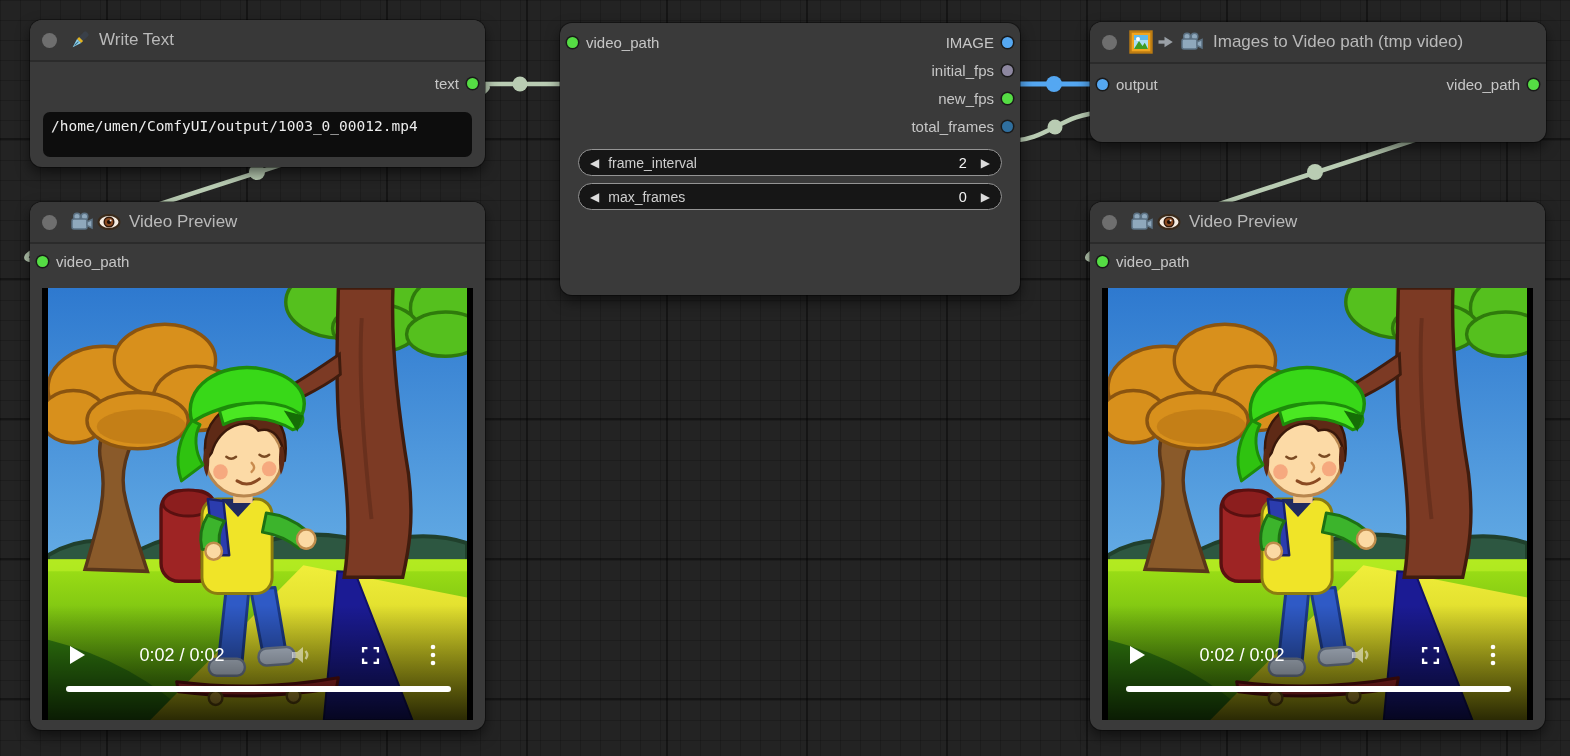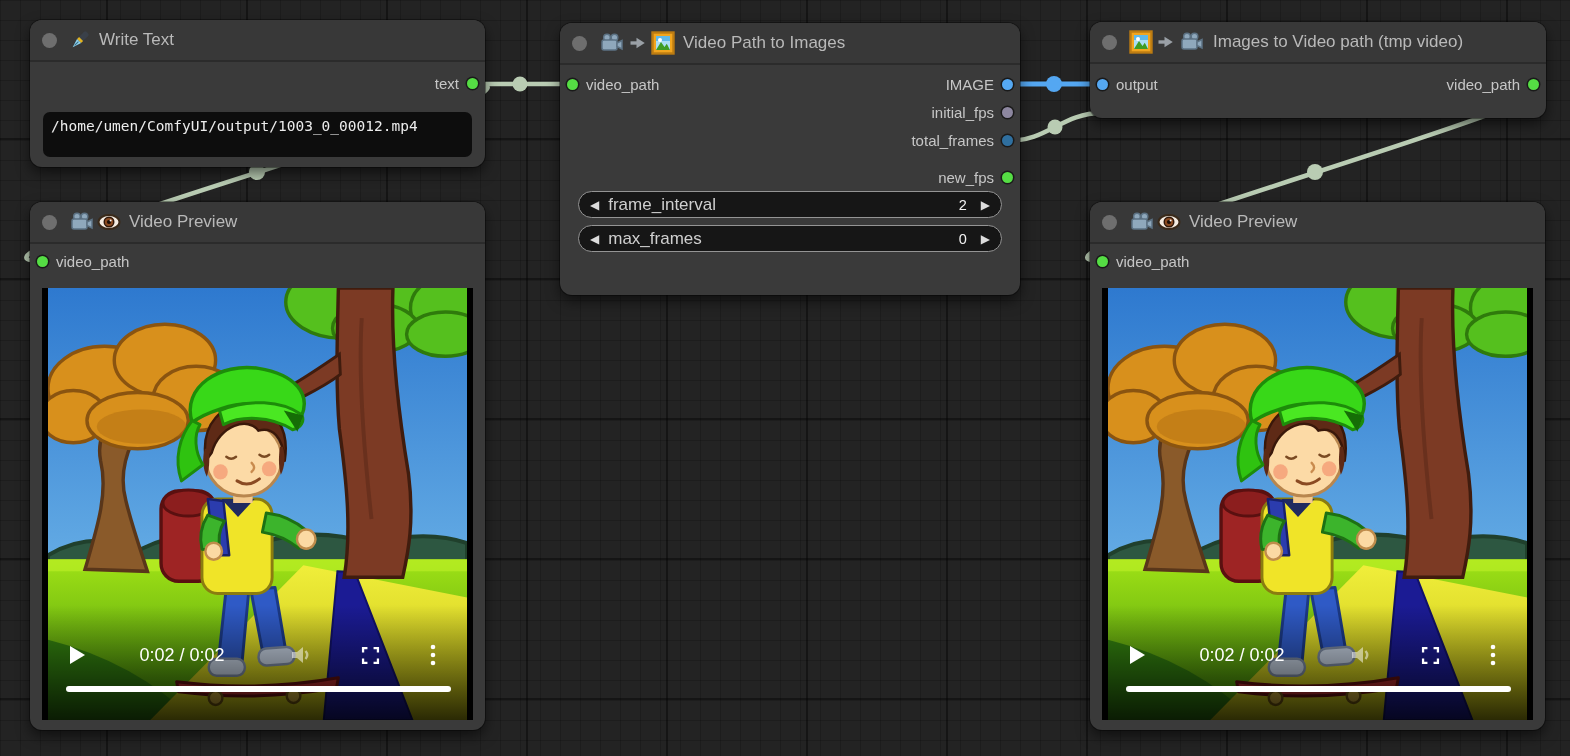--- a/index.html
+++ b/index.html
@@ -43,21 +43,21 @@
   .text-widget{
     margin:15px 13px 0 13px;height:45px;background:#0d0d0d;border-radius:7px;
     color:#ececec;font-family:"DejaVu Sans Mono", monospace;font-size:14.5px;
     padding:6px 8px;box-sizing:border-box;overflow:hidden;white-space:nowrap;
   }
   .pill{
     margin:0 18px 7px 18px;height:27px;border-radius:14px;background:#161616;
     border:1px solid #949494;display:flex;align-items:center;padding:0 11px;box-sizing:border-box;
   }
   .pill .warr{color:#dcdcdc;font-size:12px;line-height:1;flex:0 0 auto;}
-  .pill .wlabel{color:#cfcfcf;font-size:17px;margin-left:9px;}
+  .pill .wlabel{color:#cfcfcf;font-size:14px;margin-left:9px;}
   .pill .wvalue{color:#f2f2f2;font-size:14.5px;margin-right:14px;}
   .video-box{
     position:absolute;left:12px;right:12px;top:86px;bottom:10px;background:#000;
     overflow:hidden;
   }
   .scene{position:absolute;left:6px;right:6px;top:0;width:calc(100% - 12px);height:100%;}
   .video-shade{position:absolute;left:0;right:0;bottom:0;height:115px;
     background:linear-gradient(transparent, rgba(0,0,0,.78));}
   .controls{position:absolute;left:0;right:0;bottom:52px;height:26px;}
   .ctl{position:absolute;top:0;height:26px;display:flex;align-items:center;justify-content:center;}
@@ -233,80 +233,61 @@
       <div class="slot-row">
         <span class="spacer"></span>
         <span class="slot-label out">text</span>
         <span class="port p-green"></span>
       </div>
       <div class="text-widget">/home/umen/ComfyUI/output/1003_0_00012.mp4</div>
     </div>
   </div>
 
   <div class="node" style="left:560px;top:23px;width:460px;height:272px">
-    <div class="node-header">
-      <span class="collapse-dot"></span>
-      <span class="ticon">
-          <svg width="26" height="24">
-            <use href="#sym-camera"></use>
-          </svg>
-        </span>
-      <span class="ticon" style="margin-left:-4px">
-          <svg width="18" height="18">
-            <use href="#sym-arrow"></use>
-          </svg>
-        </span>
-      <span class="ticon" style="margin-left:-4px">
-          <svg width="24" height="24">
-            <use href="#sym-picture"></use>
-          </svg>
-        </span>
-      <span class="node-title">Video Path to Images</span>
-    </div>
     <div class="node-body" style="padding-top:5px">
       <div class="slot-row">
         <span class="port p-green"></span>
         <span class="slot-label in">video_path</span>
         <span class="spacer"></span>
         <span class="slot-label out">IMAGE</span>
         <span class="port p-blue"></span>
       </div>
       <div class="slot-row">
         <span class="spacer"></span>
         <span class="slot-label out">initial_fps</span>
         <span class="port p-gray"></span>
       </div>
+      <div class="slot-row">
+        <span class="spacer"></span>
+        <span class="slot-label out">new_fps</span>
+        <span class="port p-green"></span>
+      </div>
       <div class="slot-row" style="margin-bottom:9px">
         <span class="spacer"></span>
         <span class="slot-label out">total_frames</span>
         <span class="port p-steel"></span>
-      </div>
-      <div class="slot-row">
-        <span class="spacer"></span>
-        <span class="slot-label out">new_fps</span>
-        <span class="port p-green"></span>
       </div>
       <div class="pill">
         <span class="warr">◀</span>
         <span class="wlabel">frame_interval</span>
         <span class="spacer"></span>
         <span class="wvalue">2</span>
         <span class="warr">▶</span>
       </div>
       <div class="pill">
         <span class="warr">◀</span>
         <span class="wlabel">max_frames</span>
         <span class="spacer"></span>
         <span class="wvalue">0</span>
         <span class="warr">▶</span>
       </div>
     </div>
   </div>
 
-  <div class="node" style="left:1090px;top:22px;width:456px;height:96px">
+  <div class="node" style="left:1090px;top:22px;width:456px;height:120px">
     <div class="node-header">
       <span class="collapse-dot"></span>
       <span class="ticon">
           <svg width="24" height="24">
             <use href="#sym-picture"></use>
           </svg>
         </span>
       <span class="ticon" style="margin-left:-4px">
           <svg width="18" height="18">
             <use href="#sym-arrow"></use>

